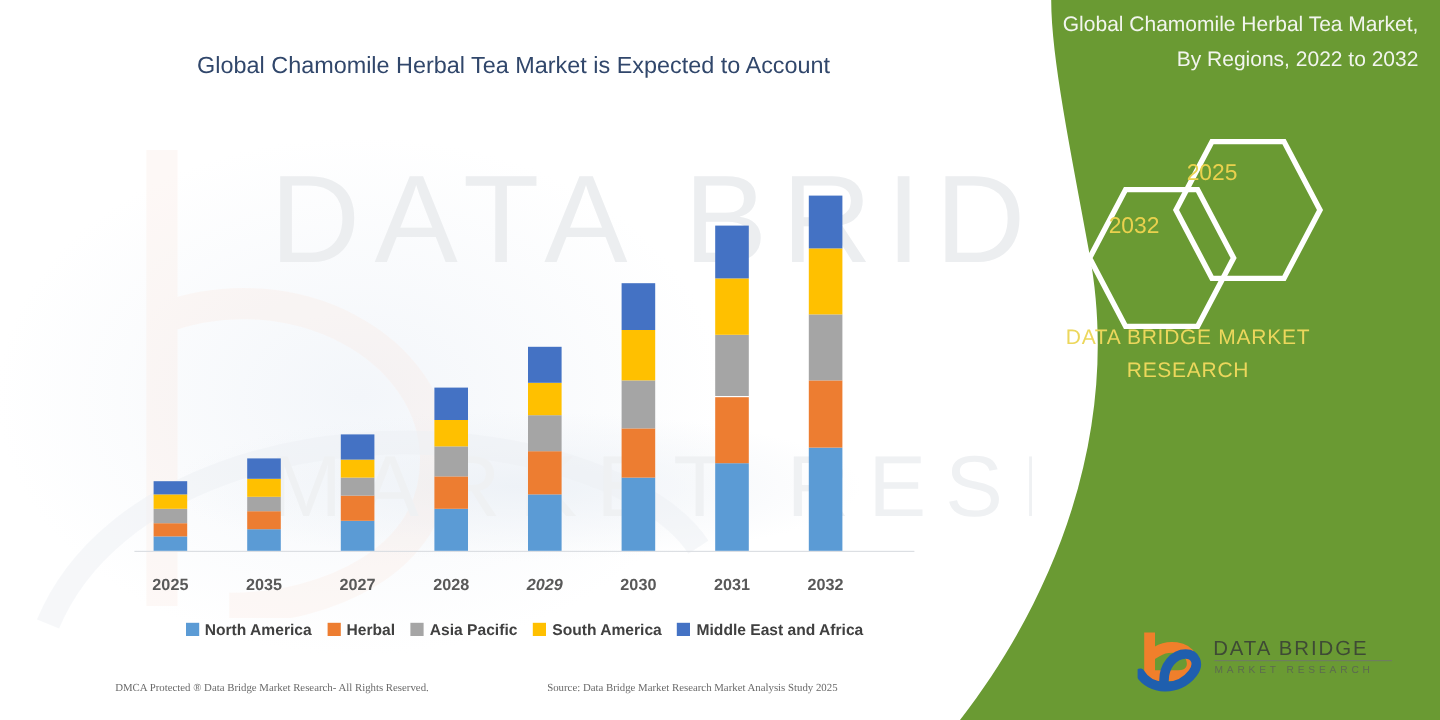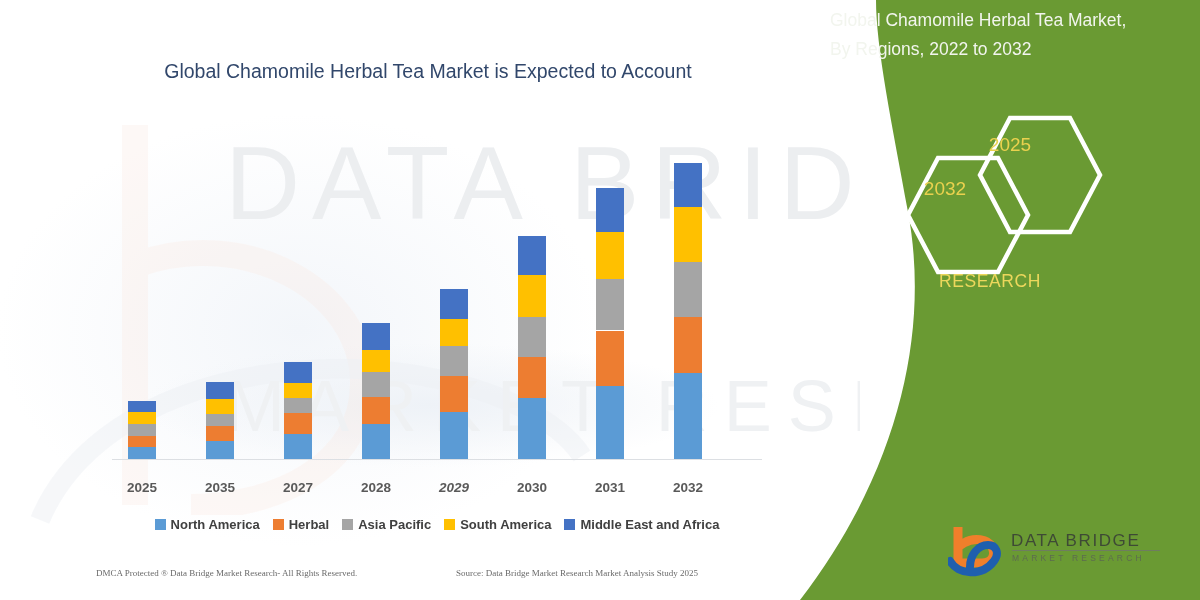--- a/index.html
+++ b/index.html
@@ -20,26 +20,26 @@
   
   .wm-wrap{position:absolute;left:0;top:0;width:860px;height:600px;overflow:hidden;}
   .wm-b{position:absolute;left:95px;top:115px;width:310px;height:400px;opacity:.25;}
   .wm-text{position:absolute;left:225px;top:130px;width:700px;
     font-size:104px;letter-spacing:12px;font-weight:400;color:#eceef0;
     white-space:nowrap;line-height:1.02;}
   .wm-text.two{top:370px;font-size:72px;letter-spacing:16px;color:#eff1f3;}
   .wm-swoosh{position:absolute;left:30px;top:330px;width:560px;height:200px;opacity:.5;}
 
   
-  .chart-title{position:absolute;left:88px;top:56px;width:680px;text-align:center;
+  .chart-title{position:absolute;left:88px;top:40px;width:680px;text-align:center;
     font-size:19.5px;line-height:30px;color:#31476b;font-weight:400;}
 
   
   .green-panel{position:absolute;right:0;top:0;width:420px;height:600px;overflow:hidden;}
-  .green-head{position:absolute;right:18px;top:6px;width:352px;
+  .green-head{position:absolute;right:18px;top:6px;width:352px;text-align:right;
     color:#f2f5ee;font-size:17.5px;line-height:29px;font-weight:400;}
   .hexes{position:absolute;left:0;top:0;width:420px;height:600px;}
   .hex-label{position:absolute;color:#ead14e;font-size:19px;font-weight:400;
     text-align:center;white-space:nowrap;}
   .hex-label.a{left:120px;top:178px;width:90px;}   
   .hex-label.b{left:185px;top:134px;width:90px;}   
   .brand-lines{position:absolute;left:40px;top:268px;width:340px;text-align:center;
     color:#ecd75c;font-size:17.5px;line-height:27px;letter-spacing:.6px;}
 
   
@@ -211,20 +211,21 @@
         <polygon points="230,118 260,100 290,118 290,154 260,172 230,154" transform="translate(0,0) scale(1)" fill="none" stroke="#ffffff" stroke-width="4" style="display:none"></polygon>
         <polygon points="200,175 230,118 290,118 320,175 290,232 230,232" fill="none" stroke="#ffffff" stroke-width="4.5"></polygon>
 
         <polygon points="128,215 158,158 218,158 248,215 218,272 158,272" fill="none" stroke="#ffffff" stroke-width="4.5"></polygon>
       </svg>
       <div class="hex-label a">2032</div>
       <div class="hex-label b">2025</div>
     </div>
 
     <div class="brand-lines">
+      <div>DATA BRIDGE MARKET</div>
       <div>RESEARCH</div>
     </div>
 
     <div class="logo">
       <svg width="60" height="52" viewBox="0 0 60 52" style="position:absolute;left:0;top:2px;">
         <path d="M10 2 L10 36 L34 36 C 44 36, 48 28, 44 20 C 40 12, 26 10, 16 16" stroke="#f07f2b" stroke-width="9" fill="none" stroke-linecap="square"></path>
         <path d="M2 34 C 10 48, 34 50, 46 34 C 52 26, 48 18, 40 18 C 30 18, 22 28, 22 40" stroke="#1f5fae" stroke-width="8" fill="none" stroke-linecap="round"></path>
       </svg>
       <div class="logo-t1">DATA BRIDGE</div>
       <div class="logo-t2">MARKET RESEARCH</div>

